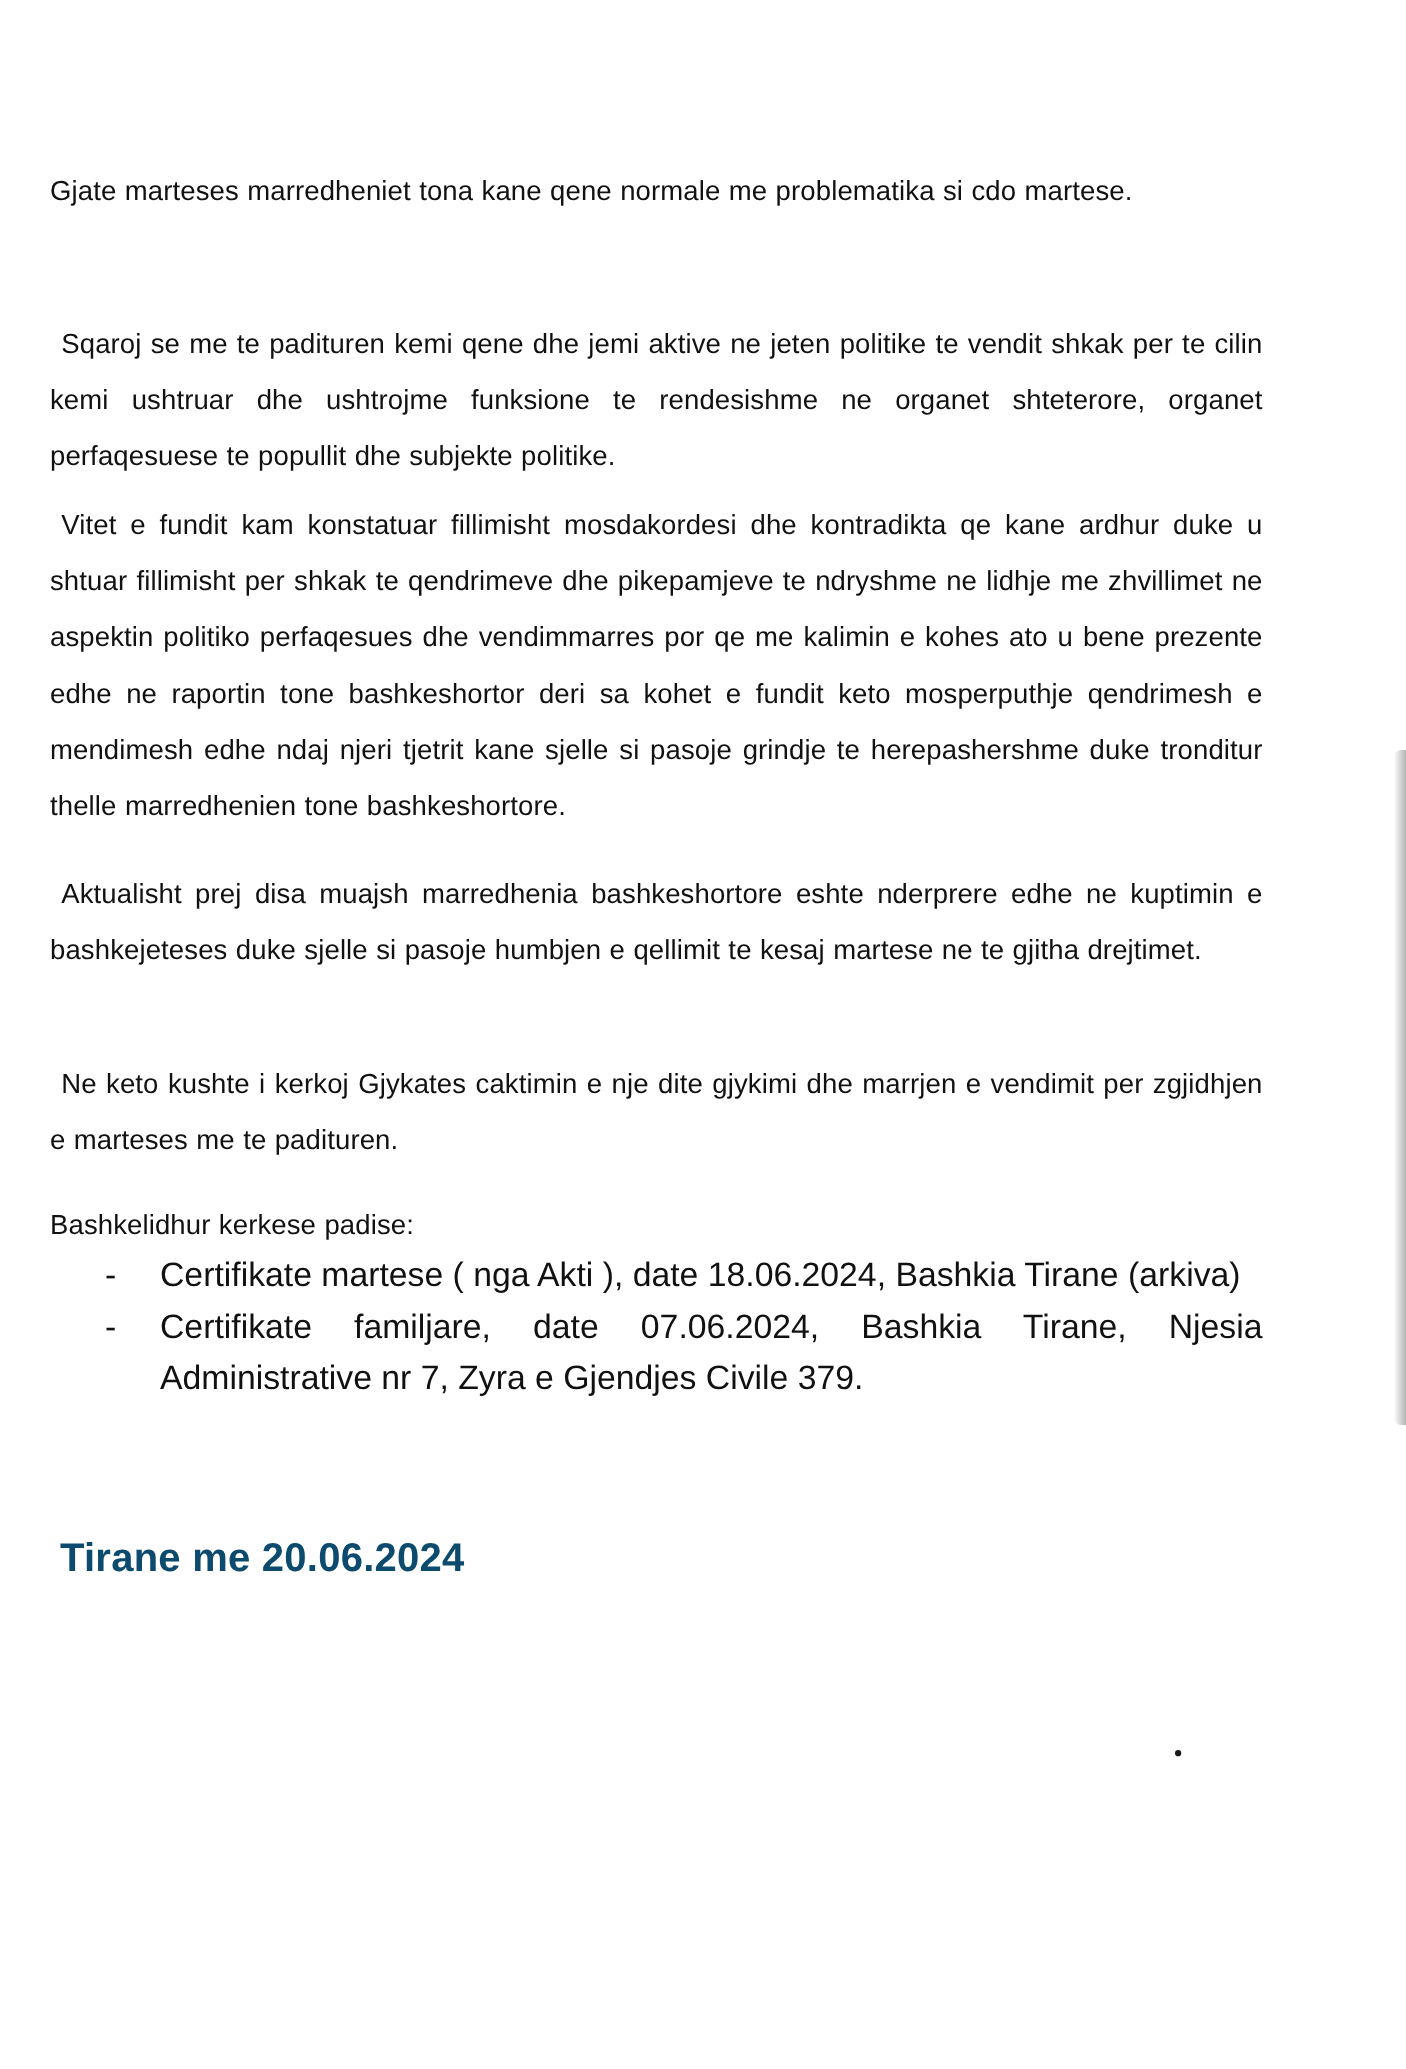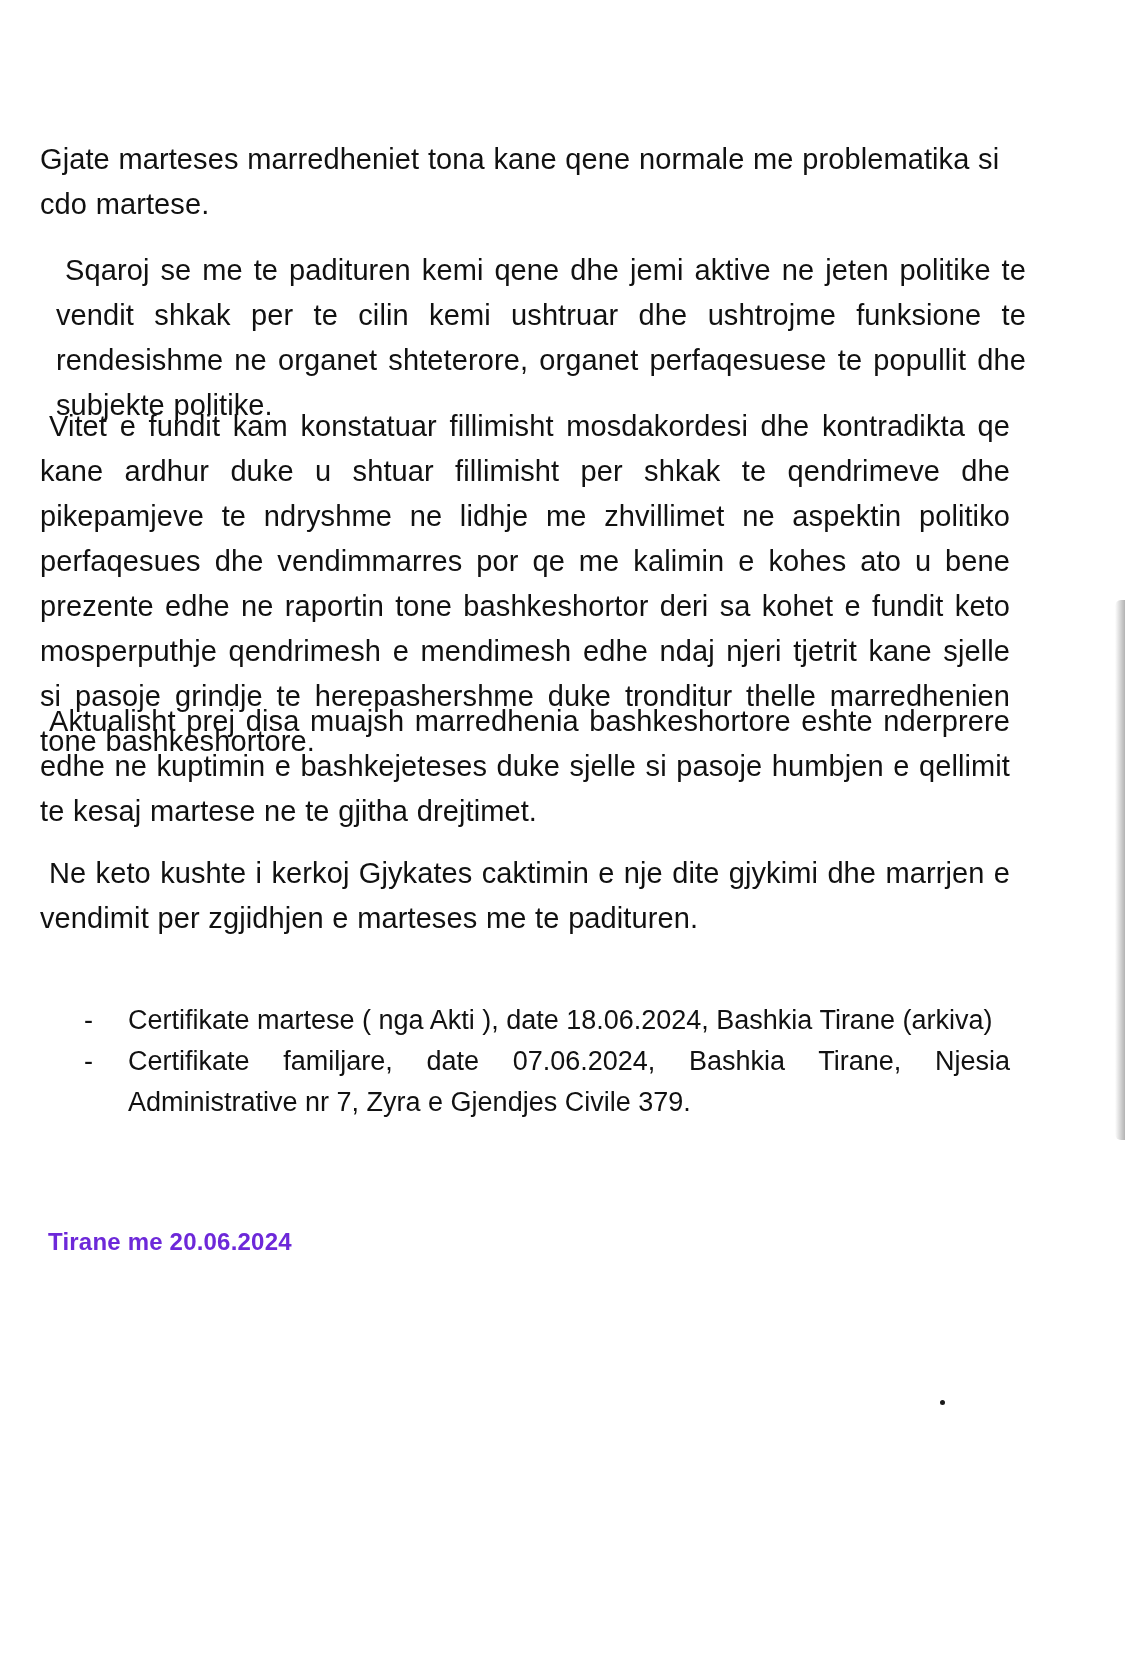--- a/index.html
+++ b/index.html
@@ -26,37 +26,37 @@
     width: 10px;
     height: 540px;
     background: linear-gradient(to right, rgba(0,0,0,0.00), rgba(0,0,0,0.30));
     border-radius: 6px 0 0 6px;
     pointer-events: none;
   }
   .body-text {
     position: absolute;
     left: 40px;
     width: 970px;
-    font-size: 29px;
+    font-size: 22px;
     line-height: 45px;
     color: #111111;
     text-align: justify;
     text-justify: inter-word;
     letter-spacing: 0.1px;
     word-spacing: 0.5px;
   }
   .body-text.nojust {
     text-align: left;
   }
   .indent-first {
     text-indent: 9px;
   }
   
   #para-1 { top: 108px; }
-  #para-2 { top: 219px; margin-left: 16px; }
+  #para-2 { top: 230px; }
   #para-3 { top: 375px; }
   #para-4 { top: 670px; }
   #para-5 { top: 822px; }
   #para-6 { top: 935px; }
 
   .attach-list {
     position: absolute;
     left: 80px;
     top: 1000px;
     width: 930px;
@@ -80,23 +80,23 @@
     font-size: 27px;
     line-height: 41px;
     color: #111111;
   }
   .attach-item.nojust { text-align: left; }
 
   .footer-date {
     position: absolute;
     left: 48px;
     top: 1228px;
-    font-size: 24px;
+    font-size: 32px;
     font-weight: bold;
-    color: #6d28d9;
+    color: #0c4a6e;
     letter-spacing: 0.2px;
   }
   .sig-block {
     position: absolute;
     left: 600px;
     top: 1205px;
     width: 420px;
     height: 300px;
   }
   .sig-title {
@@ -149,20 +149,21 @@
   <p class="body-text nojust" id="para-1">Gjate marteses marredheniet tona kane qene normale me problematika si cdo martese.</p>
 
   <p class="body-text indent-first" id="para-2">Sqaroj se me te padituren kemi qene dhe jemi aktive ne jeten politike te vendit shkak per te cilin kemi ushtruar dhe ushtrojme funksione te rendesishme ne organet shteterore, organet perfaqesuese te popullit dhe subjekte politike.</p>
 
   <p class="body-text indent-first" id="para-3">Vitet e fundit kam konstatuar fillimisht mosdakordesi dhe kontradikta qe kane ardhur duke u shtuar fillimisht per shkak te qendrimeve dhe pikepamjeve te ndryshme ne lidhje me zhvillimet ne aspektin politiko perfaqesues dhe vendimmarres por qe me kalimin e kohes ato u bene prezente edhe ne raportin tone bashkeshortor deri sa kohet e fundit keto mosperputhje qendrimesh e mendimesh edhe ndaj njeri tjetrit kane sjelle si pasoje grindje te herepashershme duke tronditur thelle marredhenien tone bashkeshortore.</p>
 
   <p class="body-text indent-first" id="para-4">Aktualisht prej disa muajsh marredhenia bashkeshortore eshte nderprere edhe ne kuptimin e bashkejeteses duke sjelle si pasoje humbjen e qellimit te kesaj martese ne te gjitha drejtimet.</p>
 
   <p class="body-text indent-first" id="para-5">Ne keto kushte i kerkoj Gjykates caktimin e nje dite gjykimi dhe marrjen e vendimit per zgjidhjen e marteses me te padituren.</p>
 
+  <p class="body-text nojust" id="para-6">Bashkelidhur kerkese padise:</p>
 
   <ul class="attach-list">
     <li class="attach-item nojust">
       <span class="dash">-</span>
       <span>Certifikate martese ( nga Akti ), date 18.06.2024, Bashkia Tirane (arkiva)</span>
     </li>
     <li class="attach-item">
       <span class="dash">-</span>
       <span>Certifikate familjare, date 07.06.2024, Bashkia Tirane, Njesia Administrative nr 7, Zyra e Gjendjes Civile 379.</span>
     </li>

